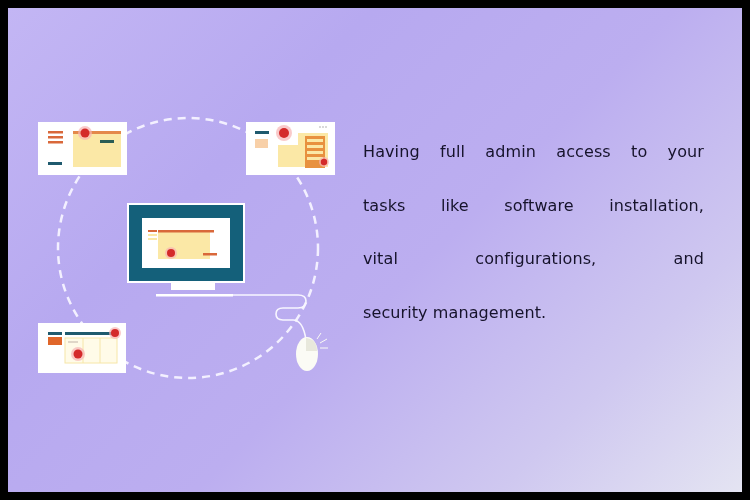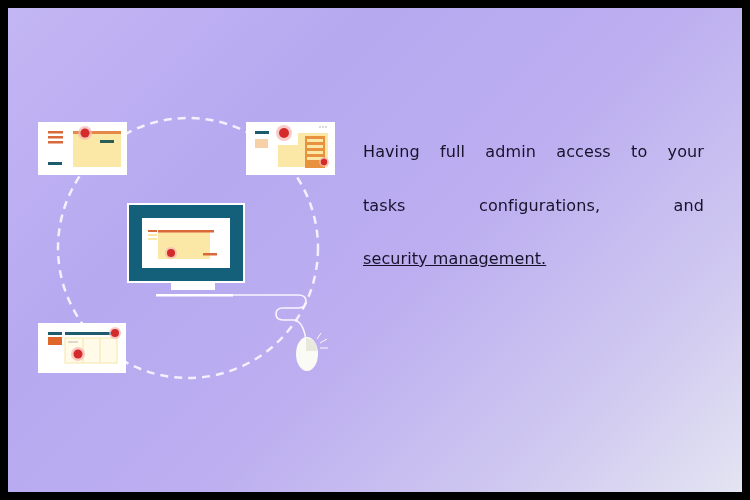--- a/index.html
+++ b/index.html
@@ -10,21 +10,21 @@
       overflow: hidden;
     }
     .illus { position: absolute; left: 0; top: 0; width: 734px; height: 484px; }
     .text-block {
       position: absolute; left: 355px; top: 117px; width: 341px;
       font-family: "DejaVu Sans", sans-serif; font-size: 16px; line-height: 53.5px;
       color: #16132b; text-align: justify; text-align-last: left;
       letter-spacing: 0.1px;
     }
     .text-block .line { display: block; text-align: justify; text-align-last: justify; white-space: nowrap; height: 53.5px; }
-    .text-block .line.last { text-align-last: left; text-decoration: underline; }
+    .text-block .line.last { text-align-last: left; }
   </style>
 </head>
 <body>
 
 <div class="frame">
   <svg class="illus" viewBox="0 0 734 484">
 
     <circle cx="180" cy="240" r="130" fill="none" stroke="#f3f0ff" stroke-width="2.5" stroke-dasharray="8 6"></circle>
 
     <g>
@@ -96,16 +96,17 @@
       <ellipse cx="299" cy="346" rx="11" ry="17" fill="#fbfbf5"></ellipse>
       <path d="M298 330 Q309 331 309 343 L298 343 Z" fill="#e8e8dc"></path>
       <line x1="309" y1="331" x2="313" y2="325" stroke="#fbfbf5" stroke-width="1"></line>
       <line x1="312" y1="335" x2="319" y2="331" stroke="#fbfbf5" stroke-width="1"></line>
       <line x1="312" y1="340" x2="320" y2="340" stroke="#fbfbf5" stroke-width="1"></line>
     </g>
   </svg>
 
   <div class="text-block">
     <span class="line">Having full admin access to your</span>
-    <span class="line">tasks configurations, and</span>
+    <span class="line">tasks like software installation,</span>
+    <span class="line">vital configurations, and</span>
     <span class="line last">security management.</span>
   </div>
 </div>
 
 </body></html>

